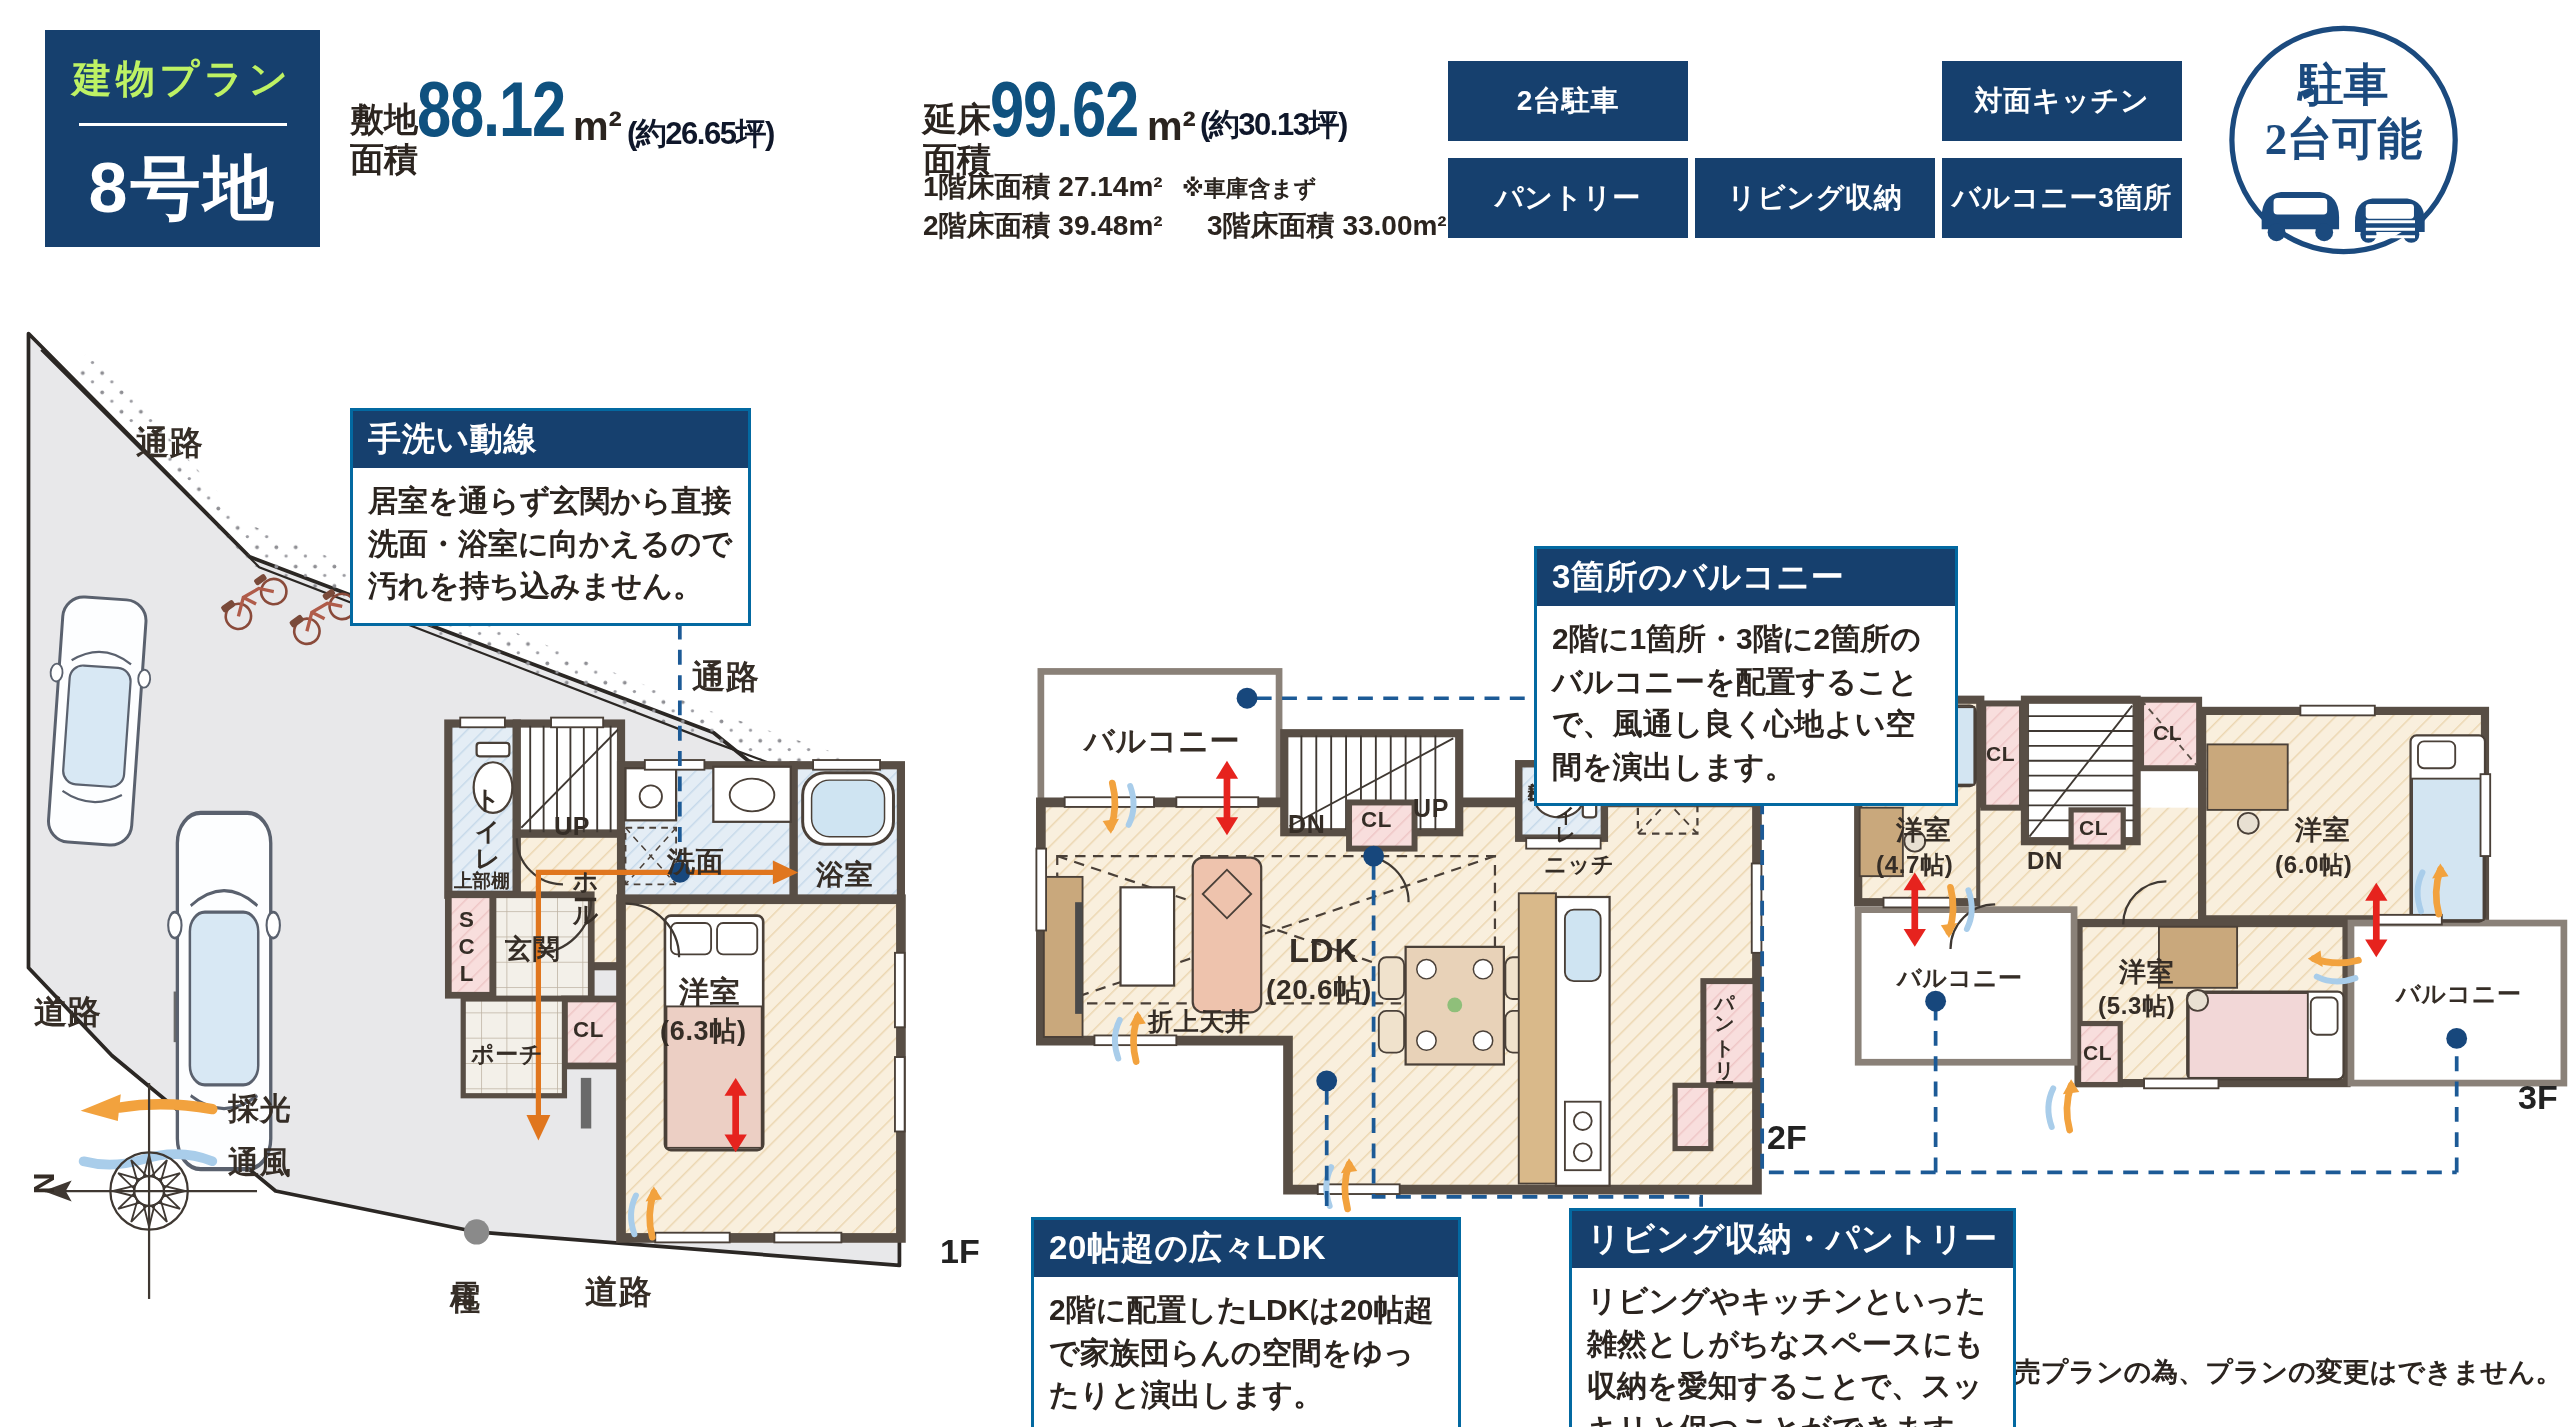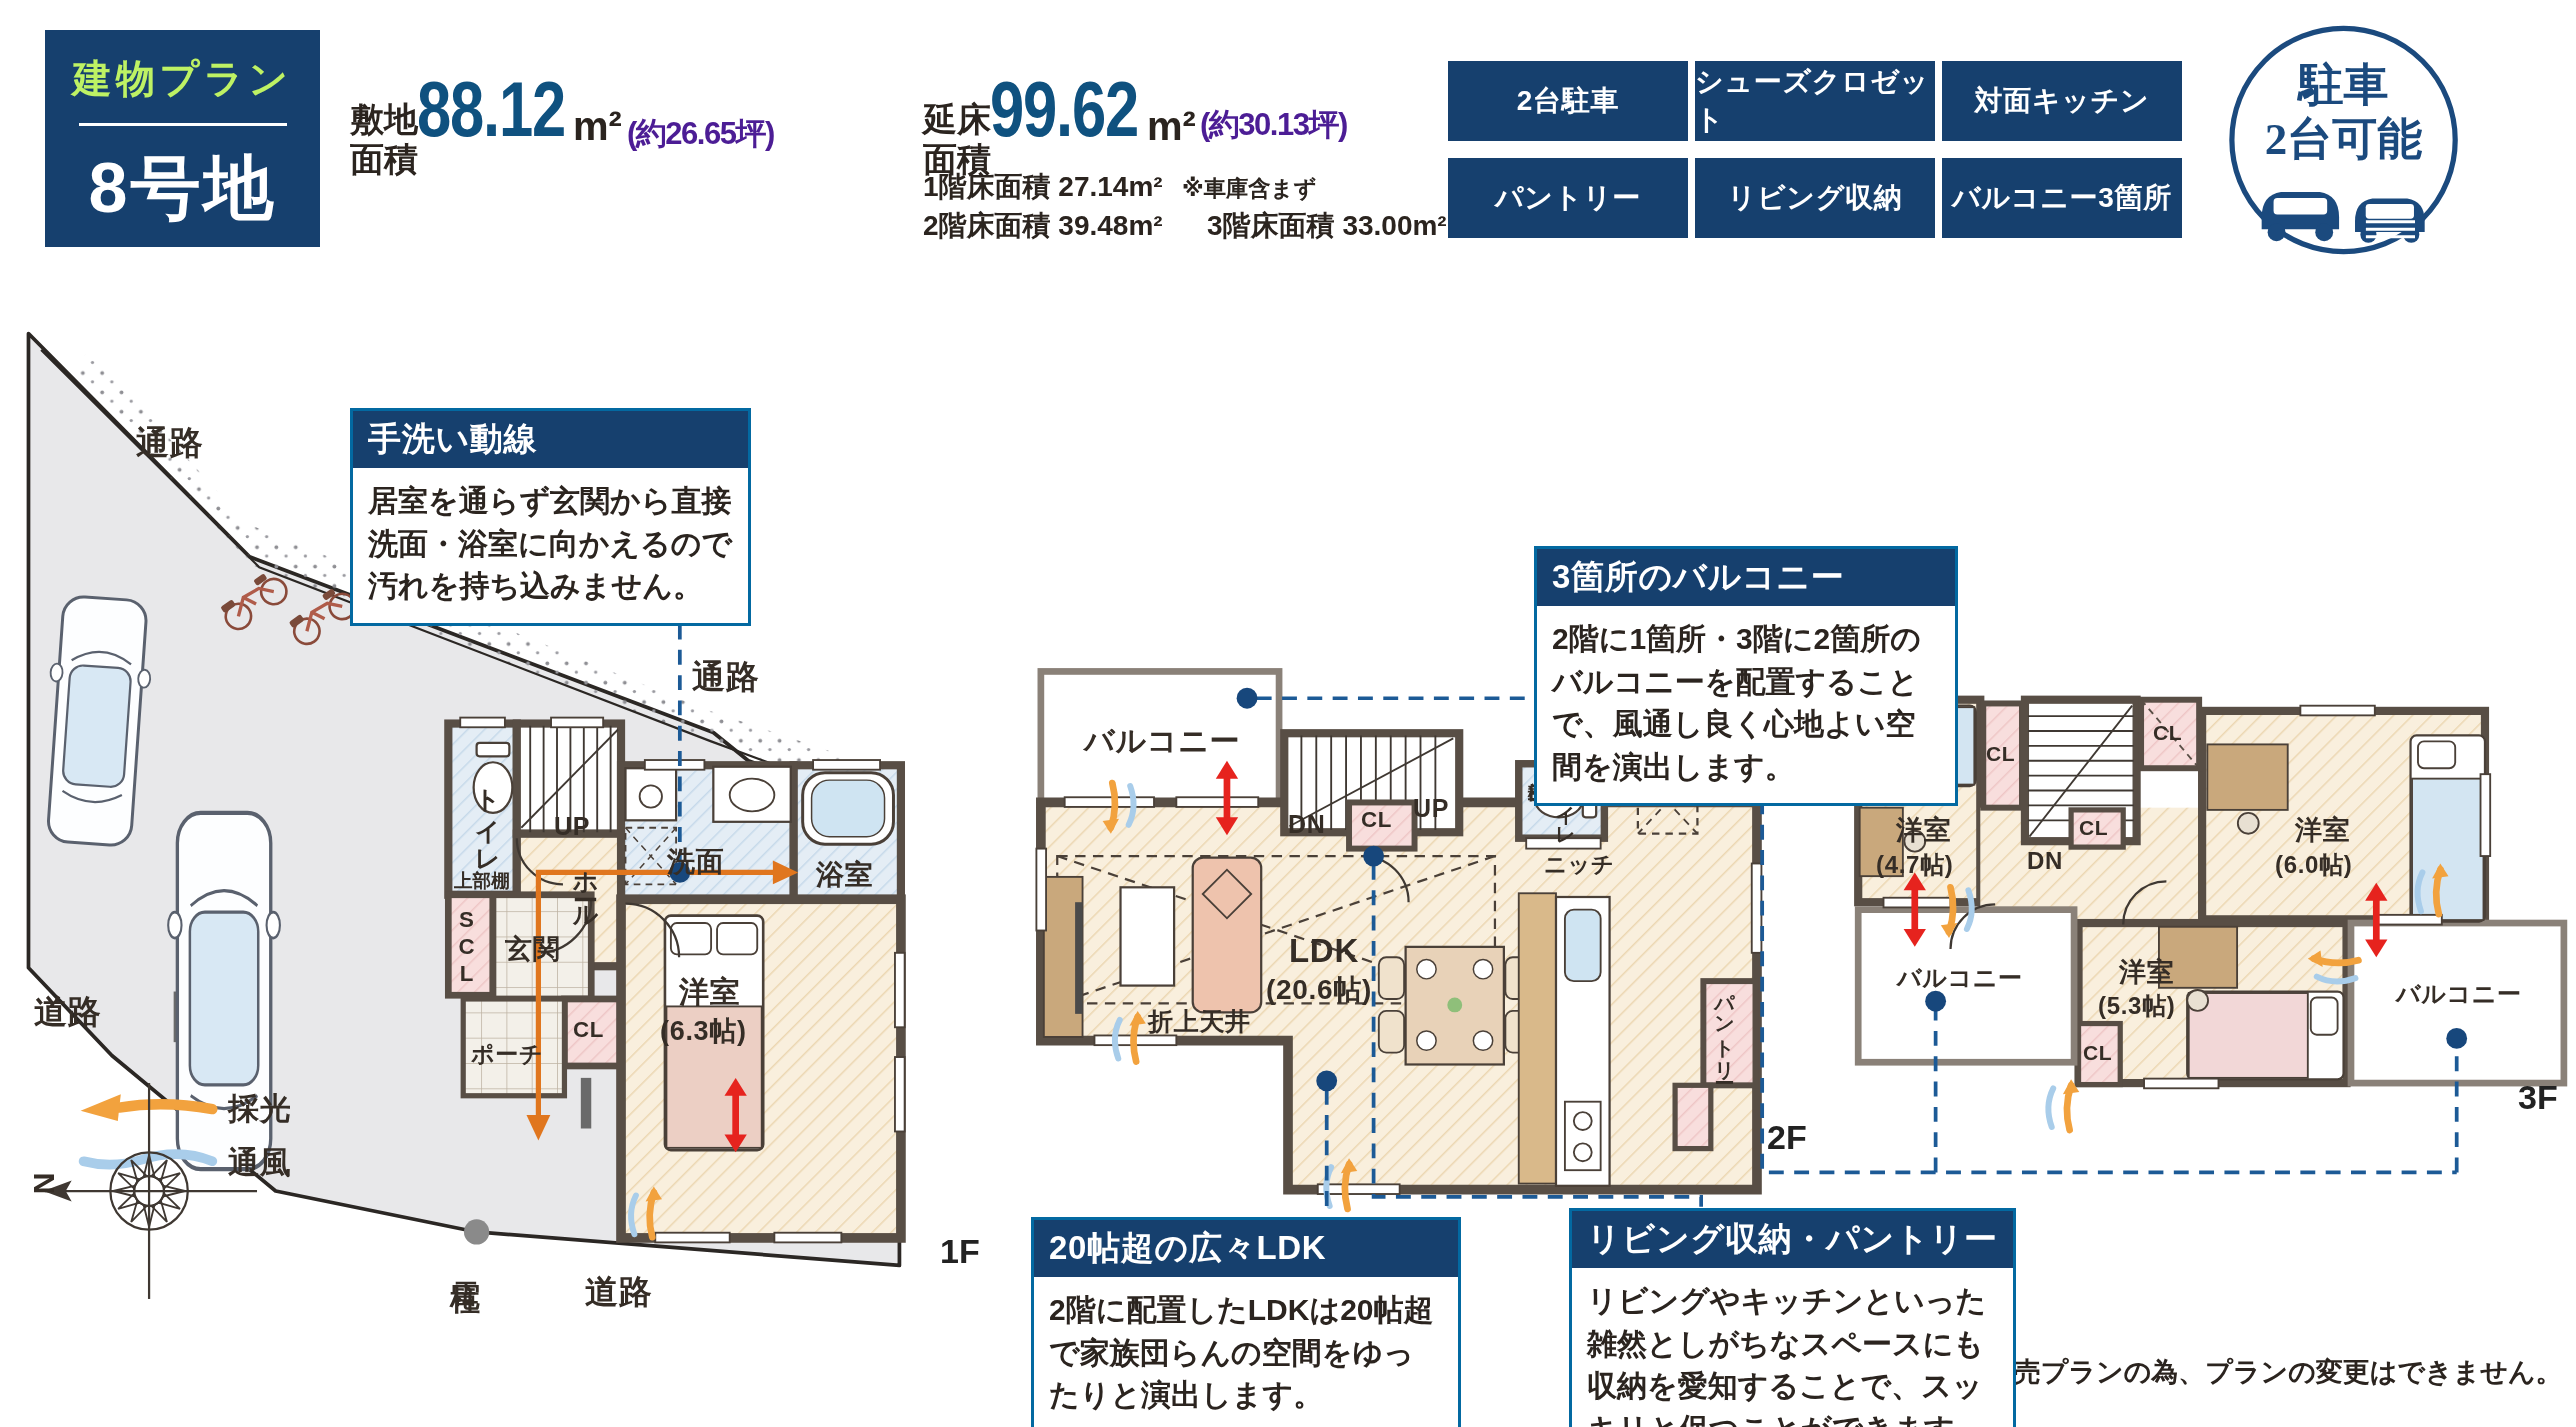--- a/index.html
+++ b/index.html
@@ -9,21 +9,21 @@
   
   .hdr-box{position:absolute;left:45px;top:30px;width:275px;height:217px;background:#16406e;z-index:3;
            display:flex;flex-direction:column;align-items:center;}
   .hdr-box-title{margin-top:22.3px;color:#bef264;font-size:39px;font-weight:bold;letter-spacing:4.5px;}
   .hdr-box-rule{width:208px;height:3px;background:#fff;margin-top:16.4px;}
   .hdr-box-lot{margin-top:16.4px;color:#fff;font-size:70px;font-weight:bold;letter-spacing:3px;}
   .a-lbl{position:absolute;font-size:34px;font-weight:bold;color:#2b241f;z-index:3;}
   .a-num{position:absolute;font-size:77px;font-weight:bold;color:#0f517f;line-height:1;z-index:3;
          transform:scaleX(.8);transform-origin:left top;letter-spacing:-1.5px;}
   .a-unit{position:absolute;font-size:40px;font-weight:bold;color:#2b241f;z-index:3;}
-  .a-tsubo{position:absolute;font-size:31px;font-weight:bold;color:#4c1d95;z-index:3;letter-spacing:-1.5px;}
+  .a-tsubo{position:absolute;font-size:31px;font-weight:bold;color:#0f172a;z-index:3;letter-spacing:-1.5px;}
   .a-sub{position:absolute;display:flex;align-items:flex-end;gap:19.4px;z-index:3;font-weight:bold;}
   .a-sub .big{font-size:28px;} .a-sub .small{font-size:22.3px;padding-bottom:2.2px;}
   .tag{position:absolute;width:240px;height:80px;background:#16406e;color:#fff;z-index:3;
        display:flex;align-items:center;justify-content:center;font-size:28px;font-weight:bold;letter-spacing:0.7px;}
   .badge-txt{position:absolute;z-index:3;color:#1b4a7e;font-family:"Liberation Serif","DejaVu Serif",serif;
              font-weight:bold;text-align:center;}
   
   .callout{position:absolute;z-index:4;background:#fff;border:3px solid #0369a1;box-sizing:border-box;}
   .c-head{background:#16406e;color:#fff;font-size:33px;font-weight:bold;padding:6px 15px;letter-spacing:0.7px;}
   .c-body{font-size:30px;line-height:1.42;font-weight:bold;color:#2b241f;padding:12px 15px 15px 15px;}
@@ -373,21 +373,20 @@
 <div class="a-sub" style="left:923px;top:168px">
   <span class="big">1階床面積 27.14m²</span>
   <span class="small">※車庫含まず</span>
 </div>
 <div class="a-sub" style="left:923px;top:207px">
   <span class="big">2階床面積 39.48m²</span>
   <span class="big" style="margin-left:25px">3階床面積 33.00m²</span>
 </div>
 
 <div class="tag" style="left:1448px;top:61px">2台駐車</div>
-<div class="tag" style="left:1695px;top:61px">シューズクロゼット</div>
 <div class="tag" style="left:1942px;top:61px">対面キッチン</div>
 <div class="tag" style="left:1448px;top:158px">パントリー</div>
 <div class="tag" style="left:1695px;top:158px">リビング収納</div>
 <div class="tag" style="left:1942px;top:158px">バルコニー3箇所</div>
 
 <div class="badge-txt" style="left:2232px;top:55px;width:223px;font-size:45px">駐車</div>
 <div class="badge-txt" style="left:2217px;top:109px;width:253px;font-size:45px">2台可能</div>
 
 <div class="callout" style="left:350px;top:408px;width:401px">
   <div class="c-head">手洗い動線</div>

